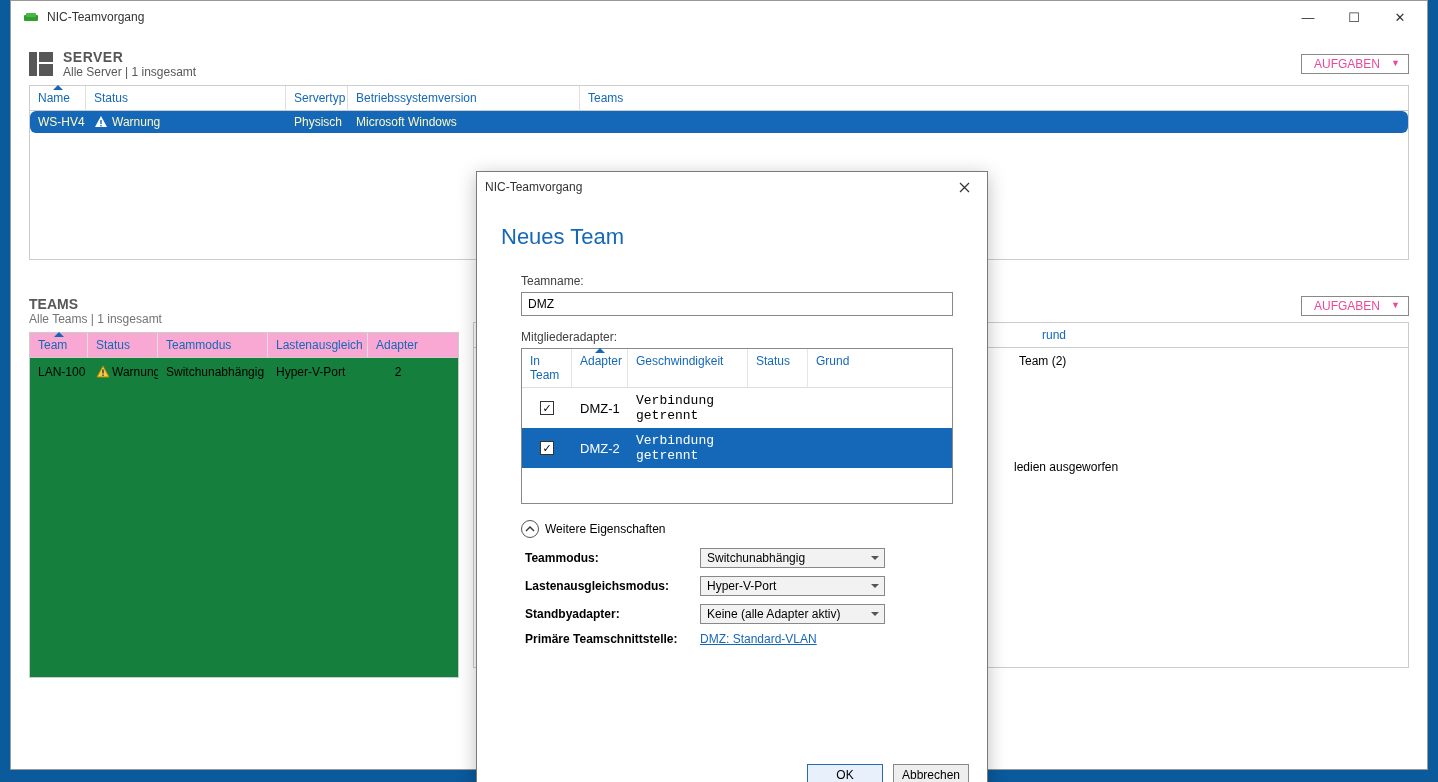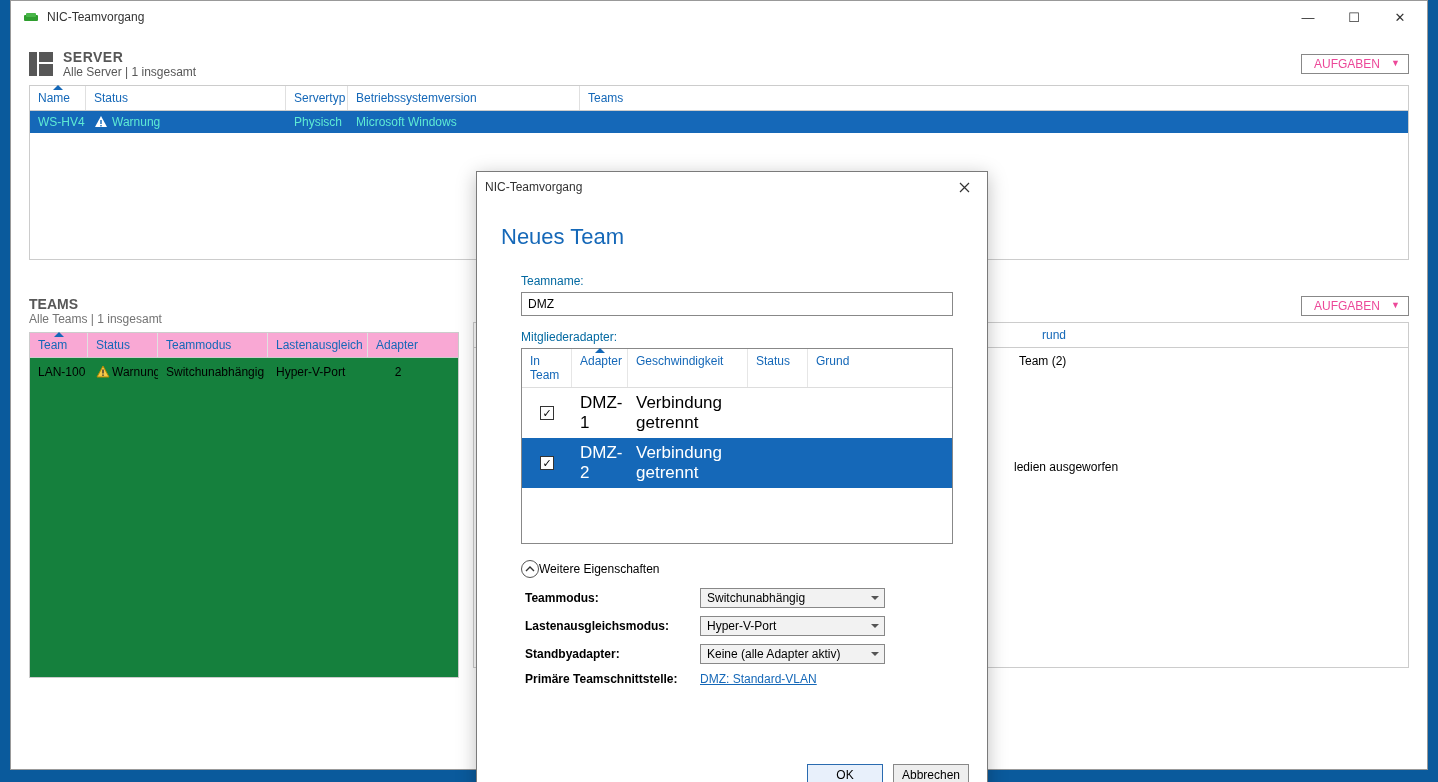--- a/index.html
+++ b/index.html
@@ -28,21 +28,21 @@
   .section-sub { color: #575757; font-size: 12px; }
   .tasks-btn { border: 1px solid #888; background: #fff; padding: 2px 28px 2px 12px; font-size: 12px; position: relative; color: #ec4899; }
   .tasks-btn::after { content: "▼"; position: absolute; right: 8px; top: 3px; font-size: 9px; }
 
   .table-head { border: 1px solid #ccc; border-bottom: none; background: #fff; margin-top: 6px; display: flex; }
   .th { color: #1568b8; font-size: 12px; padding: 5px 8px; position: relative; border-right: 1px solid #e0e0e0; }
   .th:last-child { border-right: none; flex: 1; }
   .sort-asc::before { content: ""; position: absolute; top: -1px; left: 50%; transform: translateX(-50%); border-left: 5px solid transparent; border-right: 5px solid transparent; border-bottom: 5px solid #1568b8; }
   .table-body { border: 1px solid #ccc; border-top: 1px solid #ccc; background: #fff; min-height: 100px; }
   .row { display: flex; align-items: center; font-size: 12px; }
-  .row.selected { background: #1568b8; color: #5eead4; }
+  .row.selected { background: #1568b8; color: #fef9c3; border-radius: 6px; }
   .cell { padding: 4px 8px; overflow: hidden; white-space: nowrap; }
 
   
   .sv-c-name { width: 56px; }
   .sv-c-status { width: 200px; display: flex; align-items: center; gap: 4px; }
   .sv-c-type { width: 62px; }
   .sv-c-os { width: 232px; }
   .sv-c-teams { flex:1; }
 
   
@@ -73,41 +73,41 @@
     position: absolute; left: 465px; top: 138px; width: 512px; height: 630px;
     background: #fff; border: 1px solid #7a7a7a; box-shadow: 0 4px 18px rgba(0,0,0,0.25);
     display: flex; flex-direction: column; z-index: 50;
   }
   .dlg-titlebar { height: 30px; display: flex; align-items: center; padding: 0 8px; }
   .dlg-titlebar .t { flex: 1; font-size: 12px; color: #333; }
   .dlg-close { width: 30px; height: 24px; display: flex; align-items: center; justify-content: center; }
   .dlg-body { padding: 12px 24px 10px 24px; flex: 1; overflow: hidden; }
   .dlg-h1 { color: #1568b8; font-size: 22px; font-weight: 400; margin: 10px 0 24px 0; }
   .dlg-form-row { margin-bottom: 10px; }
-  .dlg-label { font-size: 12px; color: #0369a1; margin-bottom: 4px; display: block; }
+  .dlg-label { font-size: 12px; color: #404040; margin-bottom: 4px; display: block; }
   .dlg-input { width: 100%; border: 1px solid #888; padding: 4px 6px; font-size: 12px; }
-  .adapter-box { border: 1px solid #888; margin-top: 4px; height: 196px; background: #fff; }
+  .adapter-box { border: 1px solid #888; margin-top: 4px; height: 156px; background: #fff; }
   .adapter-head { display: flex; border-bottom: 1px solid #ddd; }
   .ah { color: #1568b8; font-size: 12px; padding: 5px 8px; position: relative; border-right: 1px solid #e6e6e6; }
   .ah:last-child { border-right: none; }
   .ah-chk { width: 50px; }
   .ah-ad { width: 56px; }
   .ah-sp { width: 120px; }
   .ah-st { width: 60px; }
   .ah-gr { flex: 1; }
-  .adapter-row { display: flex; align-items: center; font-size: 17px; padding: 2px 0; }
+  .adapter-row { display: flex; align-items: center; font-size: 13px; padding: 2px 0; }
   .adapter-row.sel { background: #1568b8; color: #fff; }
   .ac { padding: 3px 8px; }
   .ac-chk { width: 50px; display:flex; justify-content:center; }
   .chk { width: 14px; height: 14px; border: 1px solid #333; background: #fff; display:flex; align-items:center; justify-content:center; }
   .chk.on::after { content: "✓"; font-size: 11px; color: #000; line-height: 1; }
   .ac-ad { width: 56px; }
-  .ac-sp { width: 120px; }
-
-  .expander { display: flex; align-items: center; margin-top: 16px; }
+  .ac-sp { width: 120px; font-family: Liberation Mono, monospace; }
+
+  .expander { display: flex; align-items: center; gap: 6px; margin-top: 16px; }
   .exp-icon { width: 18px; height: 18px; border: 1px solid #555; border-radius: 50%; display: flex; align-items: center; justify-content: center; }
   .exp-label { font-size: 12px; }
 
   .prop-grid { margin-top: 10px; font-size: 12px; }
   .prop-row { display: flex; align-items: center; margin-bottom: 8px; }
   .prop-lbl { width: 175px; font-weight: 600; }
   .prop-val select, .selbox { border: 1px solid #888; font-size: 12px; padding: 2px 20px 2px 6px; background: #f2f2f2; width: 185px; appearance: none; position: relative; }
   .sel-wrap { position: relative; display: inline-block; }
   .sel-wrap::after { content: ""; position: absolute; right: 6px; top: 8px; border-left: 4px solid transparent; border-right: 4px solid transparent; border-top: 4px solid #555; pointer-events: none; }
   .link { color: #1568b8; text-decoration: underline; cursor: pointer; }

